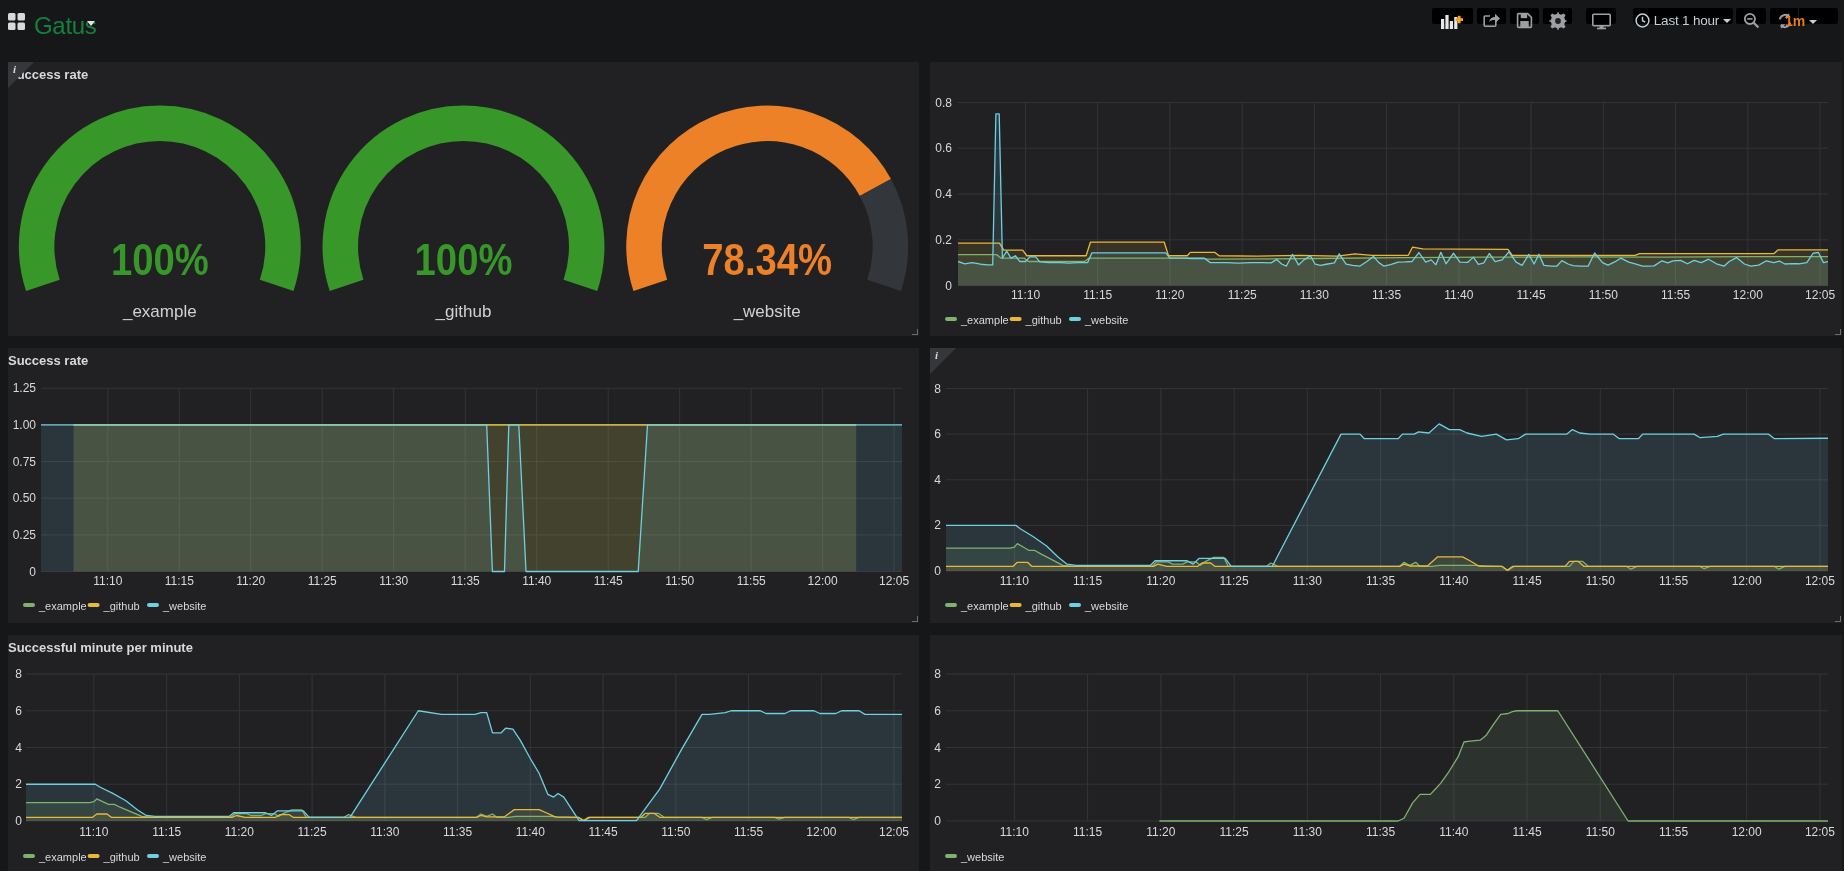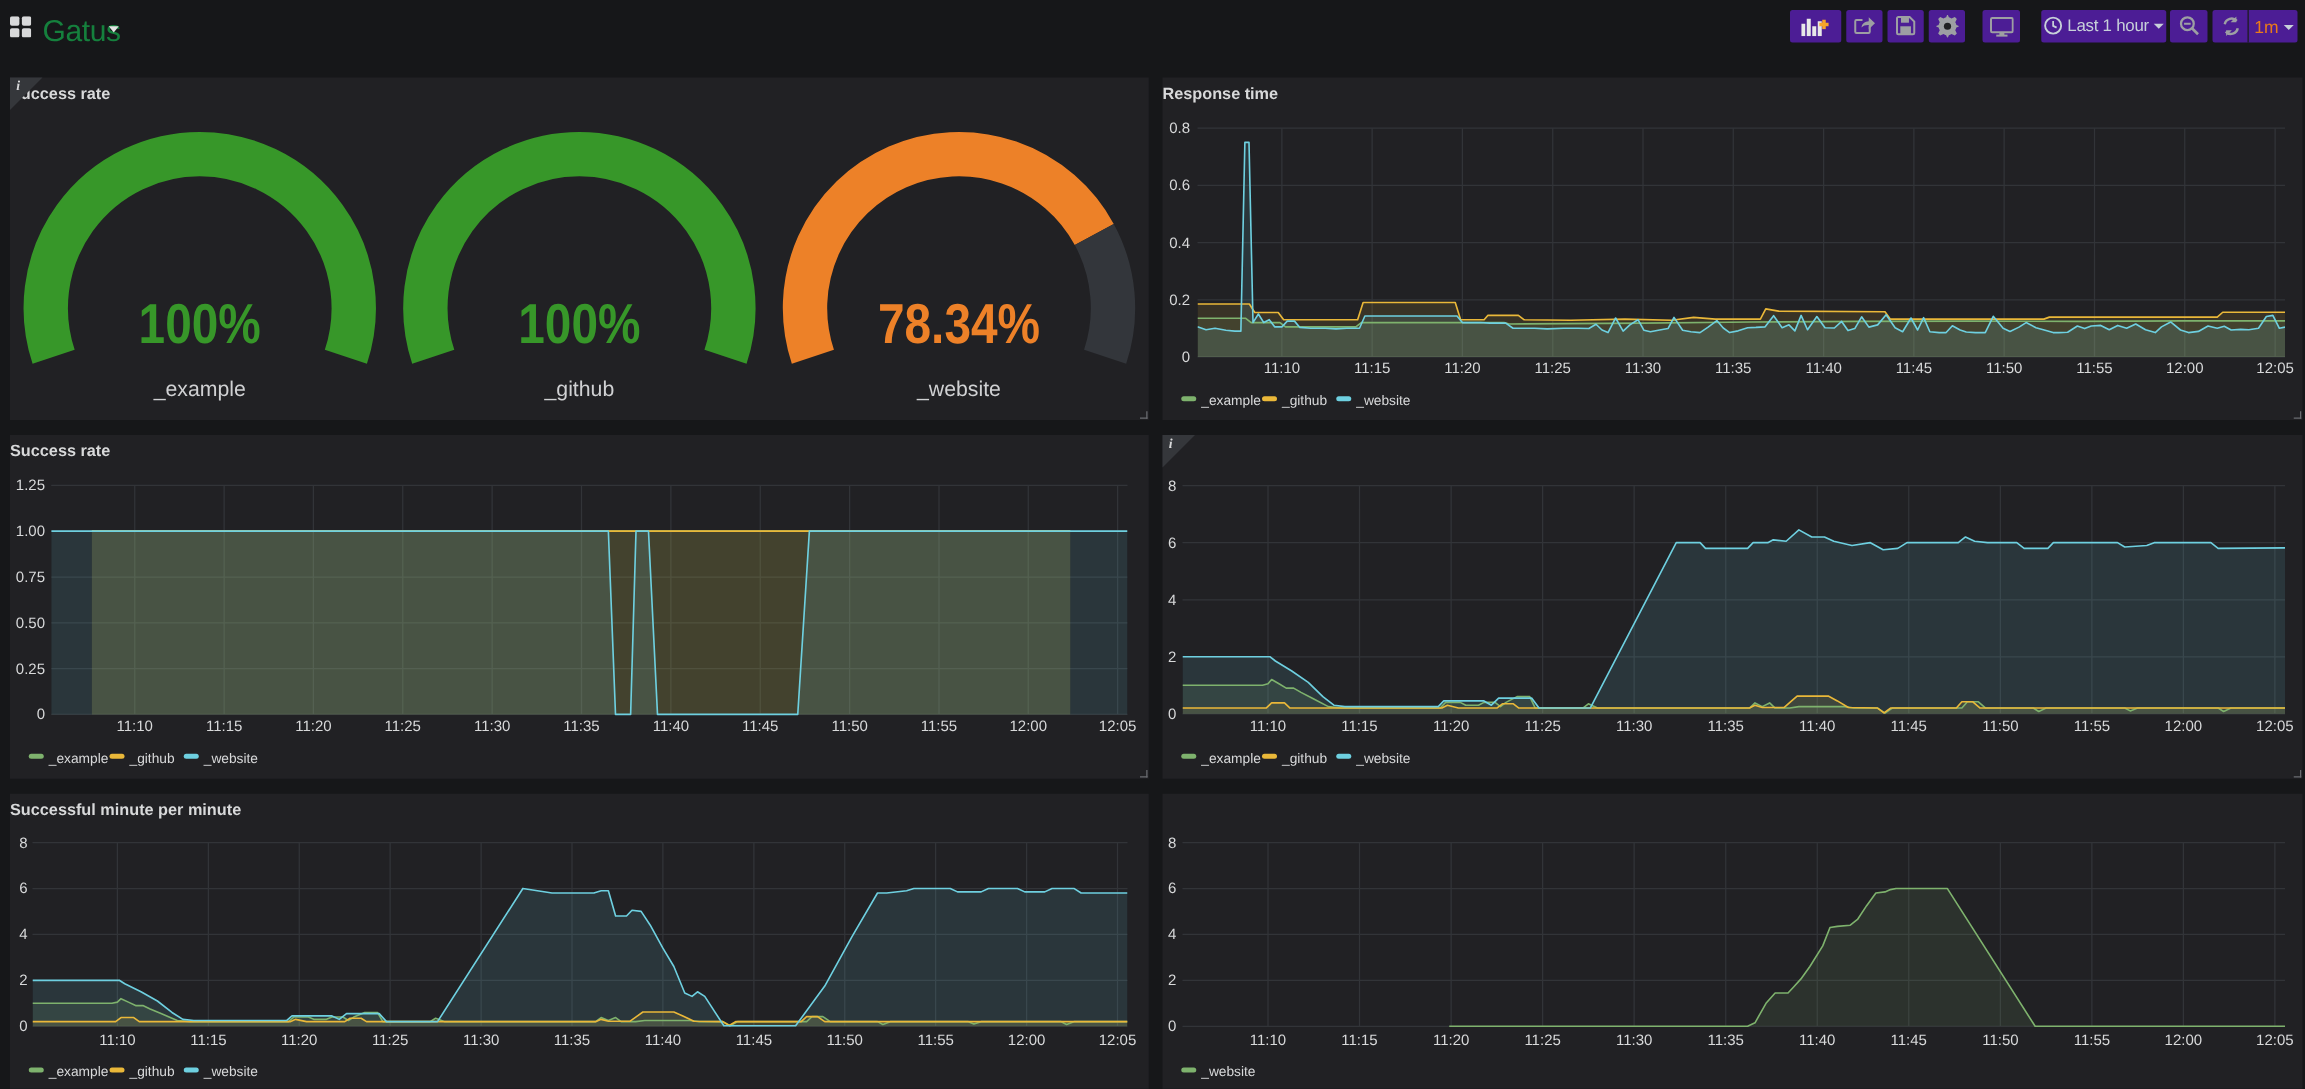--- a/index.html
+++ b/index.html
@@ -1,18 +1,18 @@
 <!DOCTYPE html>
 <html><head><meta charset="utf-8"><style>
 *{margin:0;padding:0;box-sizing:border-box}
 body{background:#161719;font-family:"Liberation Sans",sans-serif}
 .stage{position:relative;width:1844px;height:871px;overflow:hidden;background:#161719}
 .panel{position:absolute;background:#212124}
 .ptitle{position:absolute;top:5px;left:0;right:0;text-align:left;color:#d8d9da;font-size:13px;font-weight:bold}
-.btn{position:absolute;top:8px;height:26px;background:#4c1d95;border-radius:2px}
+.btn{position:absolute;top:8px;height:16px;background:#000000;border-radius:2px}
 .caret{display:inline-block;vertical-align:2px;width:0;height:0;border-left:4px solid transparent;border-right:4px solid transparent;border-top:4.5px solid #c7d0d9}
 </style></head><body>
 <div class="stage">
 <svg width="17" height="17" style="position:absolute;left:8px;top:13px">
       <g fill="#d8d9da">
         <rect x="0" y="0" width="7.5" height="7.5" rx="1.5"></rect>
         <rect x="9.5" y="0" width="7.5" height="7.5" rx="1.5"></rect>
         <rect x="0" y="9.5" width="7.5" height="7.5" rx="1.5"></rect>
         <rect x="9.5" y="9.5" width="7.5" height="7.5" rx="1.5"></rect>
       </g>
@@ -60,21 +60,21 @@
       </svg></div>
     <div class="btn" style="left:1770px;width:68px">
       <div style="position:absolute;left:0;top:0;width:29px;height:26px;border-right:1px solid #1a1b1e">
         <svg width="16" height="16" viewBox="0 0 16 16" style="position:absolute;left:7px;top:5px">
           <path d="M2.8 6.4A5.6 5.6 0 0 1 12.4 3.7" fill="none" stroke="#9d9fa3" stroke-width="2"></path>
           <path d="M12.1 0.2v4.6h-4.6z" fill="#9d9fa3"></path>
           <path d="M13.2 9.6A5.6 5.6 0 0 1 3.6 12.3" fill="none" stroke="#9d9fa3" stroke-width="2"></path>
           <path d="M3.9 15.8v-4.6h4.6z" fill="#9d9fa3"></path>
         </svg>
       </div>
-      <div style="position:absolute;left:30px;top:0;width:38px;height:26px;color:#eb7b18;font-size:14px;font-weight:normal;line-height:26px;text-align:center">1m <span class="caret" style="border-top-color:#c7d0d9"></span></div>
+      <div style="position:absolute;left:12px;top:0;width:38px;height:26px;color:#eb7b18;font-size:14px;font-weight:bold;line-height:26px;text-align:center">1m <span class="caret" style="border-top-color:#c7d0d9"></span></div>
     </div>
 <div class="panel" style="left:8px;top:62px;width:911px;height:274px">
       <svg width="911" height="274" viewBox="0 0 911 274" style="position:absolute;left:0;top:0">
         <path d="M34.90 223.39A123.2 123.2 0 1 1 268.70 223.39" fill="none" stroke="#379729" stroke-width="35.5"></path>
         <g transform="translate(151.8 212.5)">
           <text transform="scale(0.85 1)" text-anchor="middle" font-size="45" font-weight="bold" fill="#379729">100%</text>
         </g>
         <text x="151.8" y="254.5" text-anchor="middle" font-size="17" fill="#d0d1d3">_example</text>
         <path d="M338.60 223.39A123.2 123.2 0 1 1 572.40 223.39" fill="none" stroke="#379729" stroke-width="35.5"></path>
         <g transform="translate(455.5 212.5)">
@@ -140,21 +140,20 @@
         <text x="745.6" y="236.5" text-anchor="middle" font-size="12" fill="#d8d9da">11:55</text>
         <text x="817.8" y="236.5" text-anchor="middle" font-size="12" fill="#d8d9da">12:00</text>
         <text x="890.1" y="236.5" text-anchor="middle" font-size="12" fill="#d8d9da">12:05</text>
         <rect x="15.0" y="255" width="12" height="4" rx="2" fill="#7eb26d"></rect>
         <text x="31.0" y="262" font-size="11" fill="#d8d9da">_example</text>
         <rect x="79.6" y="255" width="12" height="4" rx="2" fill="#eab839"></rect>
         <text x="95.6" y="262" font-size="11" fill="#d8d9da">_github</text>
         <rect x="139.0" y="255" width="12" height="4" rx="2" fill="#6ed0e0"></rect>
         <text x="155.0" y="262" font-size="11" fill="#d8d9da">_website</text>
       </svg>
-      <div class="ptitle">Response time</div>
       <div style="position:absolute;right:1px;bottom:1px;width:6px;height:6px;border-right:1px solid #6a6c70;border-bottom:1px solid #6a6c70"></div>
     </div>
 <div class="panel" style="left:8px;top:348px;width:911px;height:275px">
       <svg width="911" height="275" viewBox="0 0 911 275" style="position:absolute;left:0;top:0">
         <line x1="99.8" y1="40.3" x2="99.8" y2="223.5" stroke="#323438" stroke-width="1"></line>
         <line x1="171.3" y1="40.3" x2="171.3" y2="223.5" stroke="#323438" stroke-width="1"></line>
         <line x1="242.7" y1="40.3" x2="242.7" y2="223.5" stroke="#323438" stroke-width="1"></line>
         <line x1="314.2" y1="40.3" x2="314.2" y2="223.5" stroke="#323438" stroke-width="1"></line>
         <line x1="385.7" y1="40.3" x2="385.7" y2="223.5" stroke="#323438" stroke-width="1"></line>
         <line x1="457.2" y1="40.3" x2="457.2" y2="223.5" stroke="#323438" stroke-width="1"></line>

